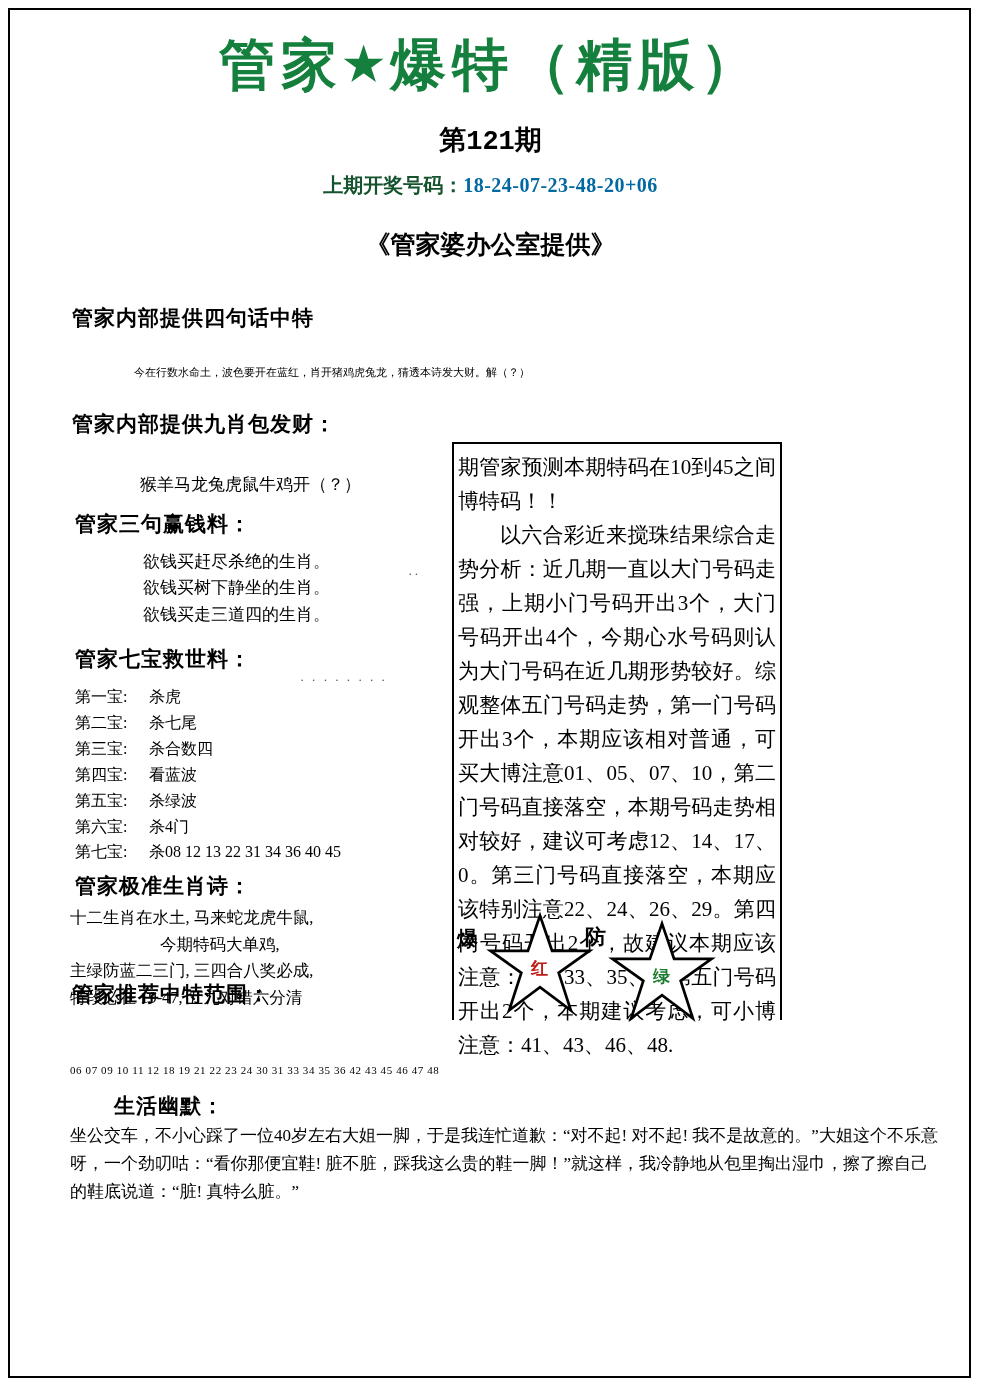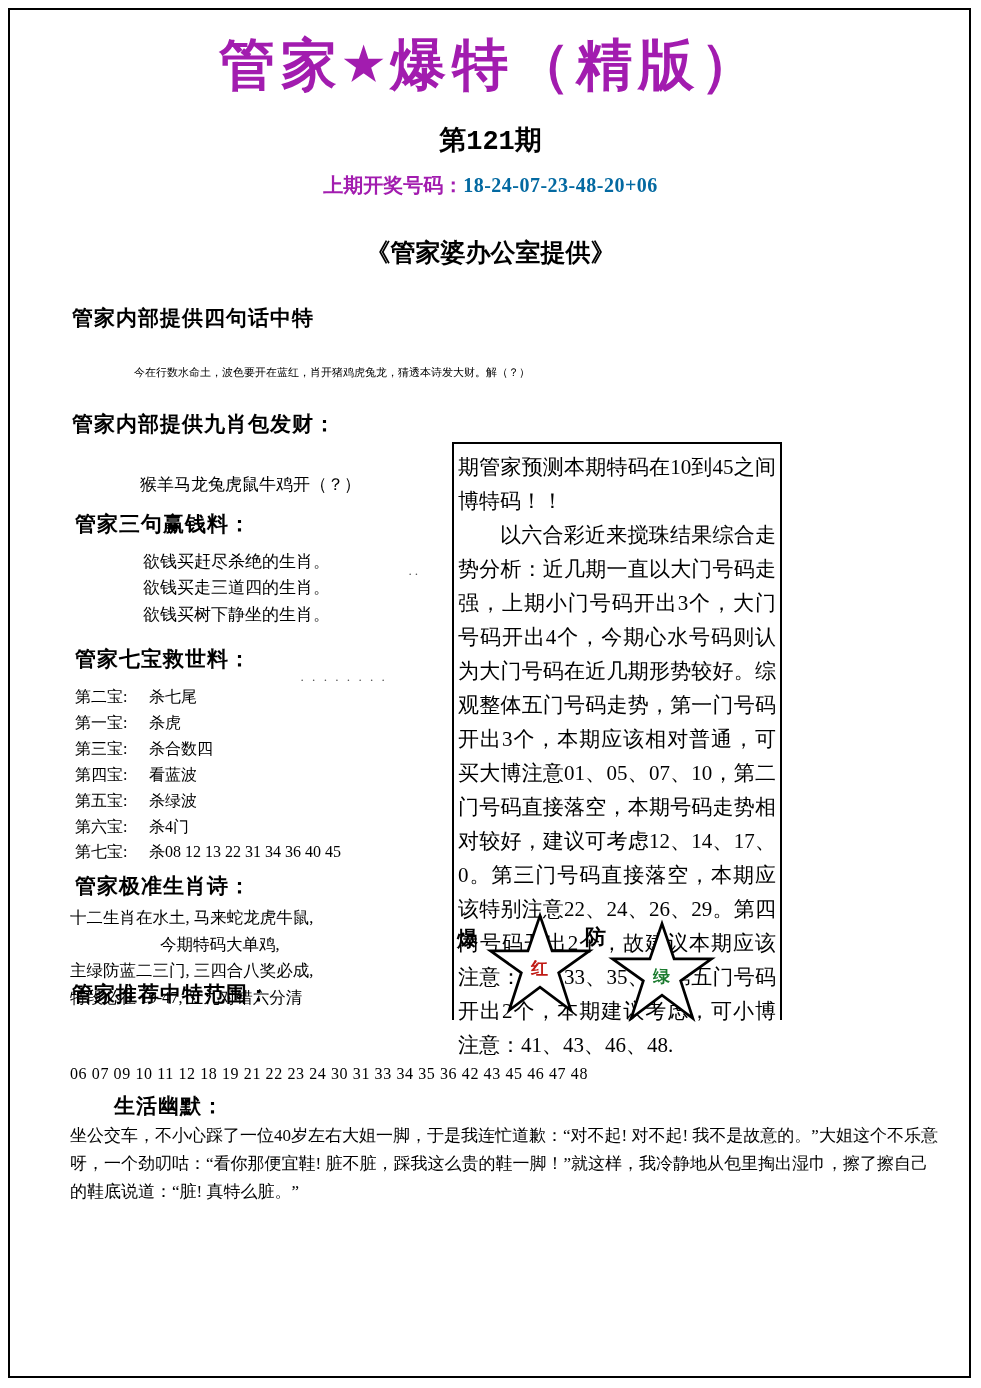--- a/index.html
+++ b/index.html
@@ -31,21 +31,21 @@
   .title {
     position: absolute;
     left: 0;
     top: 28px;
     width: 981px;
     text-align: center;
     font-family: "DejaVu Serif", serif;
     font-weight: bold;
     font-size: 56px;
     letter-spacing: 6px;
-    color: #a21caf;
+    color: #15803d;
     white-space: nowrap;
   }
   .title .star {
     font-size: 46px;
     vertical-align: 4px;
   }
   .issue {
     position: absolute;
     left: 0;
     top: 122px;
@@ -57,31 +57,30 @@
   }
   .last-draw {
     position: absolute;
     left: 0;
     top: 172px;
     width: 981px;
     text-align: center;
     font-size: 20px;
     font-weight: bold;
   }
-  .last-draw .label { color: #a21caf; }
+  .last-draw .label { color: #14532d; }
   .last-draw .nums { color: #0369a1; letter-spacing: 0.5px; }
   .office {
     position: absolute;
     left: 0;
     top: 228px;
     width: 981px;
     text-align: center;
     font-weight: bold;
     font-size: 25px;
-    margin-top: 8px;
   }
 
   .h-sec {
     position: absolute;
     font-weight: bold;
     font-size: 21px;
     letter-spacing: 1px;
   }
   .body-text {
     position: absolute;
@@ -101,21 +100,21 @@
 
   #sec4 { left: 75px; top: 645px; }
   #sec4-list { left: 75px; top: 684px; width: 380px; font-size: 16px; line-height: 1.62; }
   #sec4-list .item .k { display: inline-block; width: 74px; }
 
   #sec5 { left: 75px; top: 872px; }
   #sec5-poem { left: 70px; top: 905px; width: 400px; font-size: 16.5px; line-height: 1.62; }
   #sec5-poem .indent { padding-left: 90px; }
 
   #sec6 { left: 72px; top: 980px; }
-  #sec6-nums { left: 70px; top: 1062px; width: 640px; font-size: 16px; letter-spacing: 0.6px; }
+  #sec6-nums { left: 70px; top: 1062px; width: 640px; font-size: 11px; letter-spacing: 0.6px; }
 
   #sec7 { left: 72px; top: 1092px; margin-left: 42px; }
   #sec7-text { left: 70px; top: 1122px; width: 870px; font-size: 17px; line-height: 1.65; }
 
   
   .right-box {
     position: absolute;
     left: 452px;
     top: 442px;
     width: 330px;
@@ -187,28 +186,28 @@
 
   <div class="h-sec" id="sec1">管家内部提供四句话中特</div>
   <div class="body-text" id="sec1-text">今在行数水命土，波色要开在蓝红，肖开猪鸡虎兔龙，猜透本诗发大财。解（？）</div>
 
   <div class="h-sec" id="sec2">管家内部提供九肖包发财：</div>
   <div class="body-text" id="sec2-text">猴羊马龙兔虎鼠牛鸡开（？）</div>
 
   <div class="h-sec" id="sec3">管家三句赢钱料：</div>
   <div class="body-text" id="sec3-lines">
     <div>欲钱买赶尽杀绝的生肖。</div>
+    <div>欲钱买树下静坐的生肖。</div>
     <div>欲钱买走三道四的生肖。</div>
-    <div>欲钱买树下静坐的生肖。</div>
   </div>
 
   <div class="h-sec" id="sec4">管家七宝救世料：</div>
   <div class="body-text" id="sec4-list">
+    <div class="item"><span class="k">第一宝:</span><span>杀虎</span></div>
     <div class="item"><span class="k">第二宝:</span><span>杀七尾</span></div>
-    <div class="item"><span class="k">第一宝:</span><span>杀虎</span></div>
     <div class="item"><span class="k">第三宝:</span><span>杀合数四</span></div>
     <div class="item"><span class="k">第四宝:</span><span>看蓝波</span></div>
     <div class="item"><span class="k">第五宝:</span><span>杀绿波</span></div>
     <div class="item"><span class="k">第六宝:</span><span>杀4门</span></div>
     <div class="item"><span class="k">第七宝:</span><span>杀08 12 13 22 31 34 36 40 45</span></div>
   </div>
 
   <div class="h-sec" id="sec5">管家极准生肖诗：</div>
   <div class="body-text" id="sec5-poem">
     <div>十二生肖在水土, 马来蛇龙虎牛鼠,</div>

